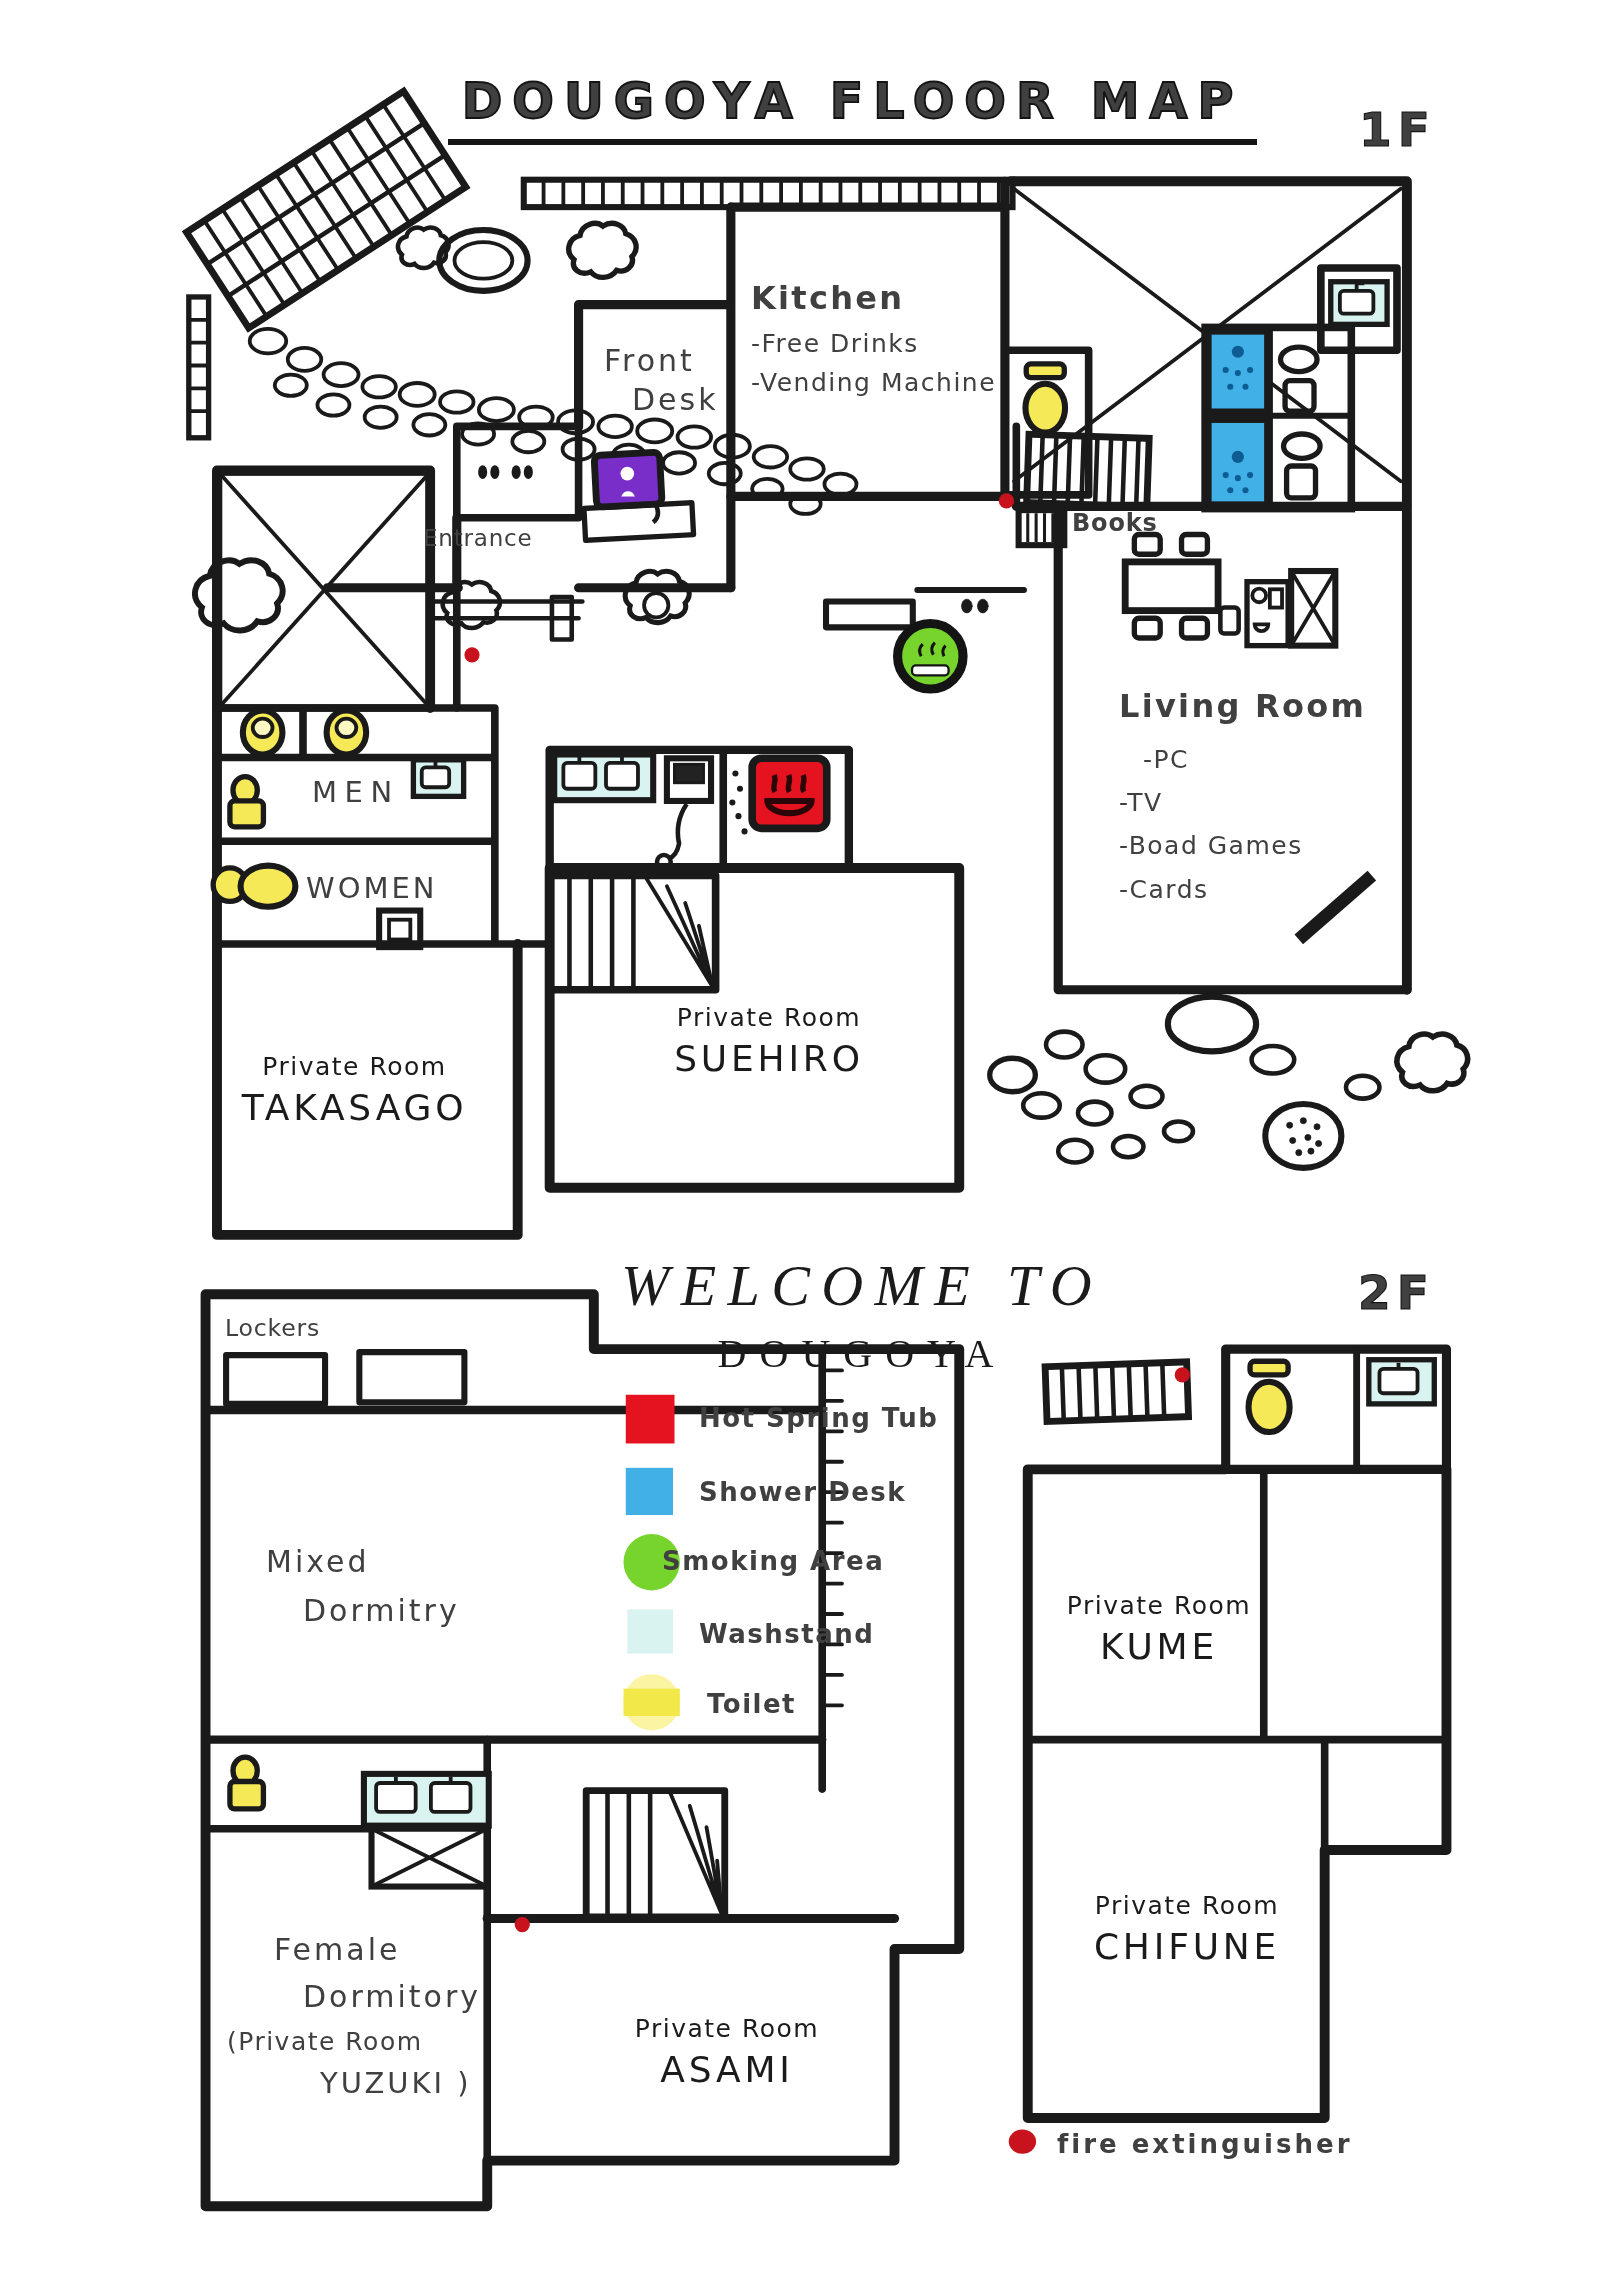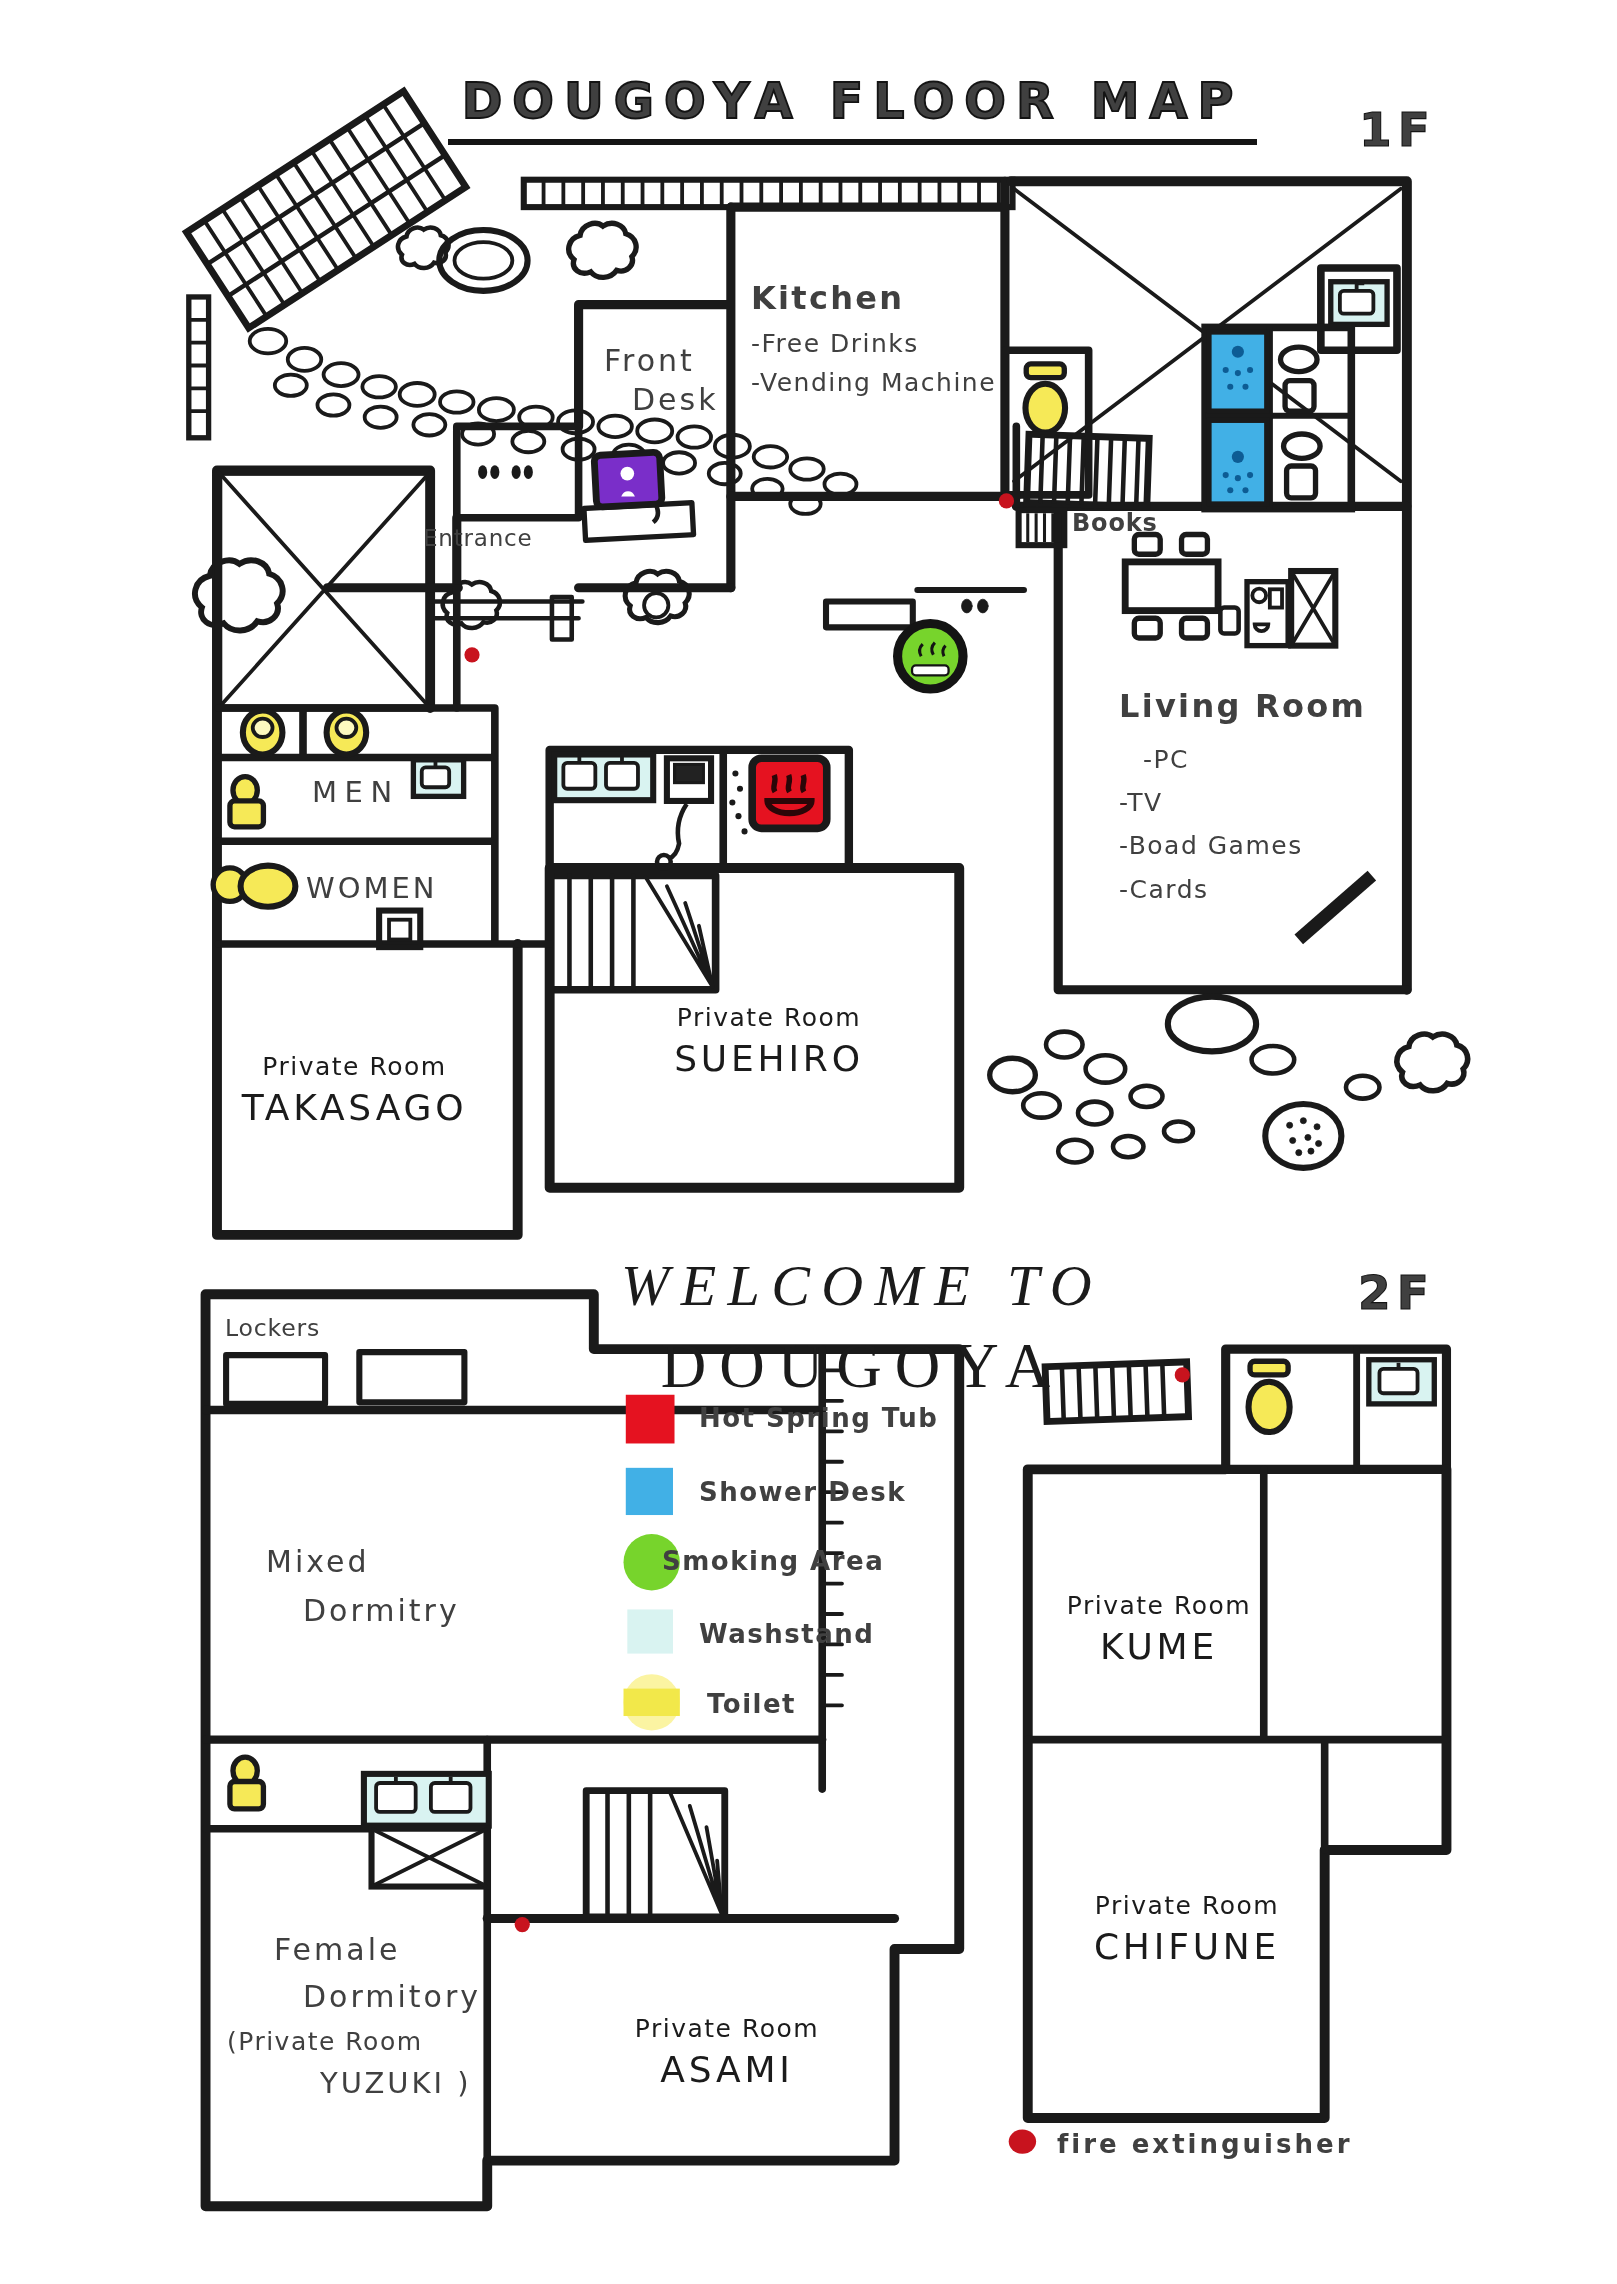--- a/index.html
+++ b/index.html
@@ -13,21 +13,21 @@
   .rm-head{font-size:32px;font-weight:bold;letter-spacing:2.3px;}
   .rm-item{font-size:25px;font-weight:500;letter-spacing:1.5px;}
   .big-room{font-size:30px;font-weight:500;letter-spacing:3px;}
   .small-lbl{font-size:23px;font-weight:500;letter-spacing:0.8px;}
   .priv{position:absolute;text-align:center;}
   .priv .room-type{font-size:25px;font-weight:500;letter-spacing:1.5px;}
   .priv .room-name{font-size:36px;font-weight:500;letter-spacing:3.8px;margin-top:6px;}
   .welcome{position:absolute;left:565px;top:1252px;width:594px;text-align:center;
            font-family:"Liberation Serif","DejaVu Serif",serif;}
   .welcome .w1{font-size:58px;letter-spacing:11.4px;font-style:italic;}
-  .welcome .w2{font-size:63px;letter-spacing:13px;margin-top:10.7px;}
+  .welcome .w2{font-size:40px;letter-spacing:13px;margin-top:10.7px;}
   .leg-lbl{font-size:26px;font-weight:600;letter-spacing:1.5px;}
 </style>
 </head>
 <body>
 
 <div id="stage">
 
 <svg id="plan-svg" width="1617" height="2284" viewBox="0 0 2124 3000">
   <defs>
     <path id="cloud" d="M-36,6 C-48,-4 -44,-22 -28,-26 C-26,-40 -8,-46 2,-38 C14,-46 30,-40 32,-28 C46,-24 50,-8 40,2 C44,14 32,24 20,20 C12,32 -6,32 -14,22 C-28,28 -40,18 -36,6 Z"></path>

